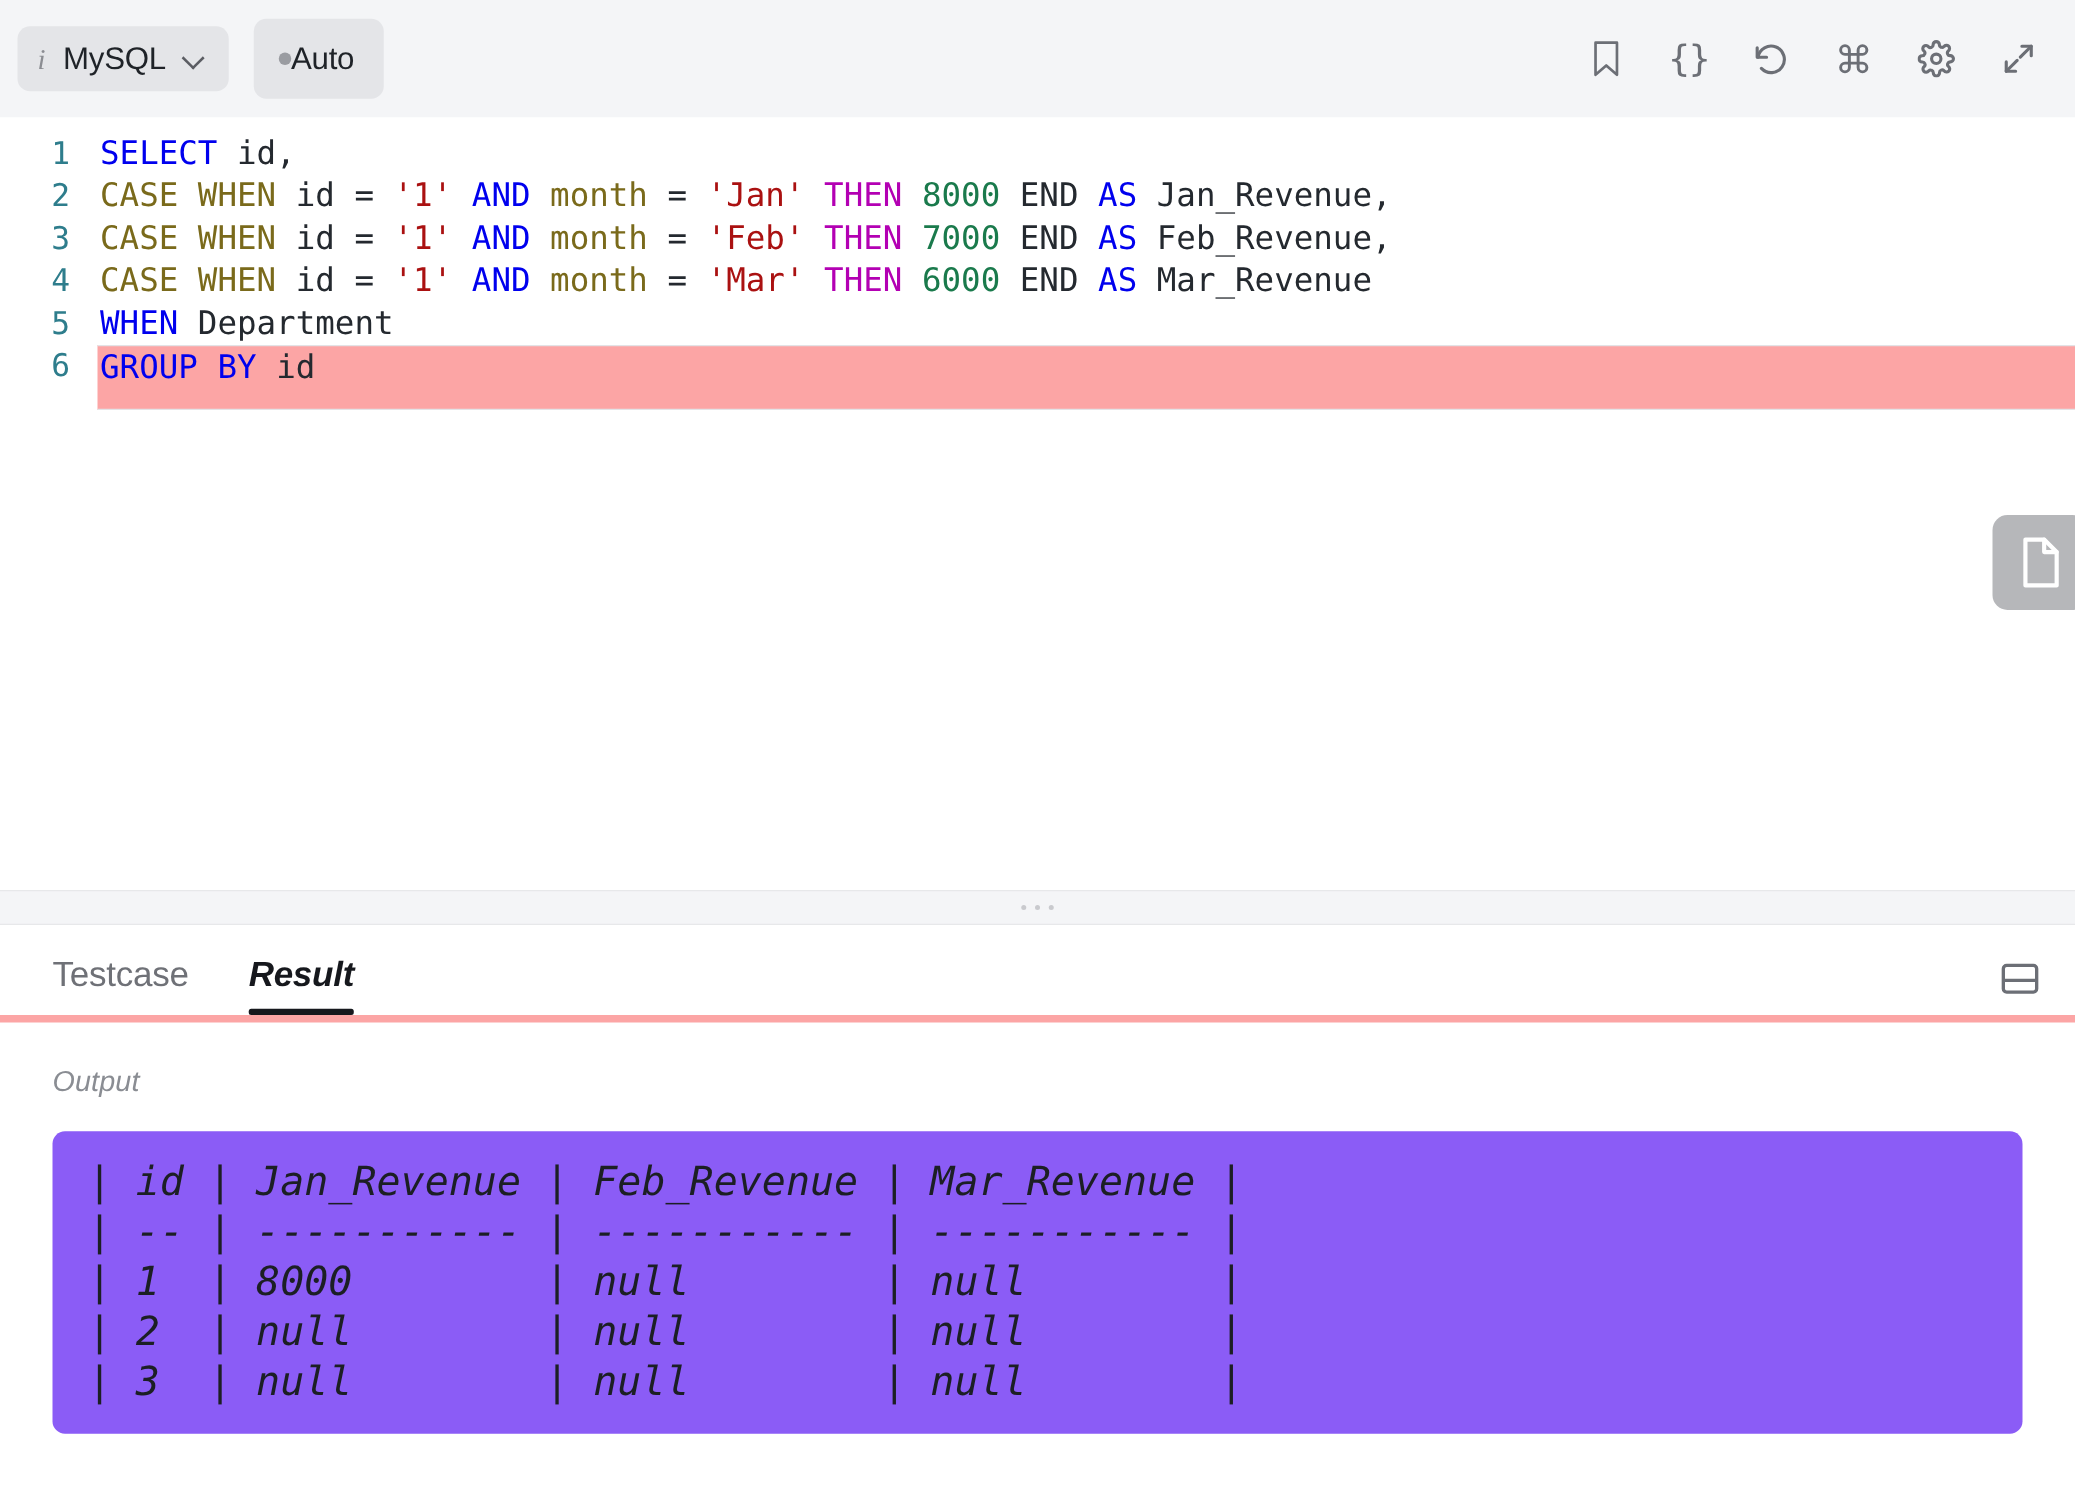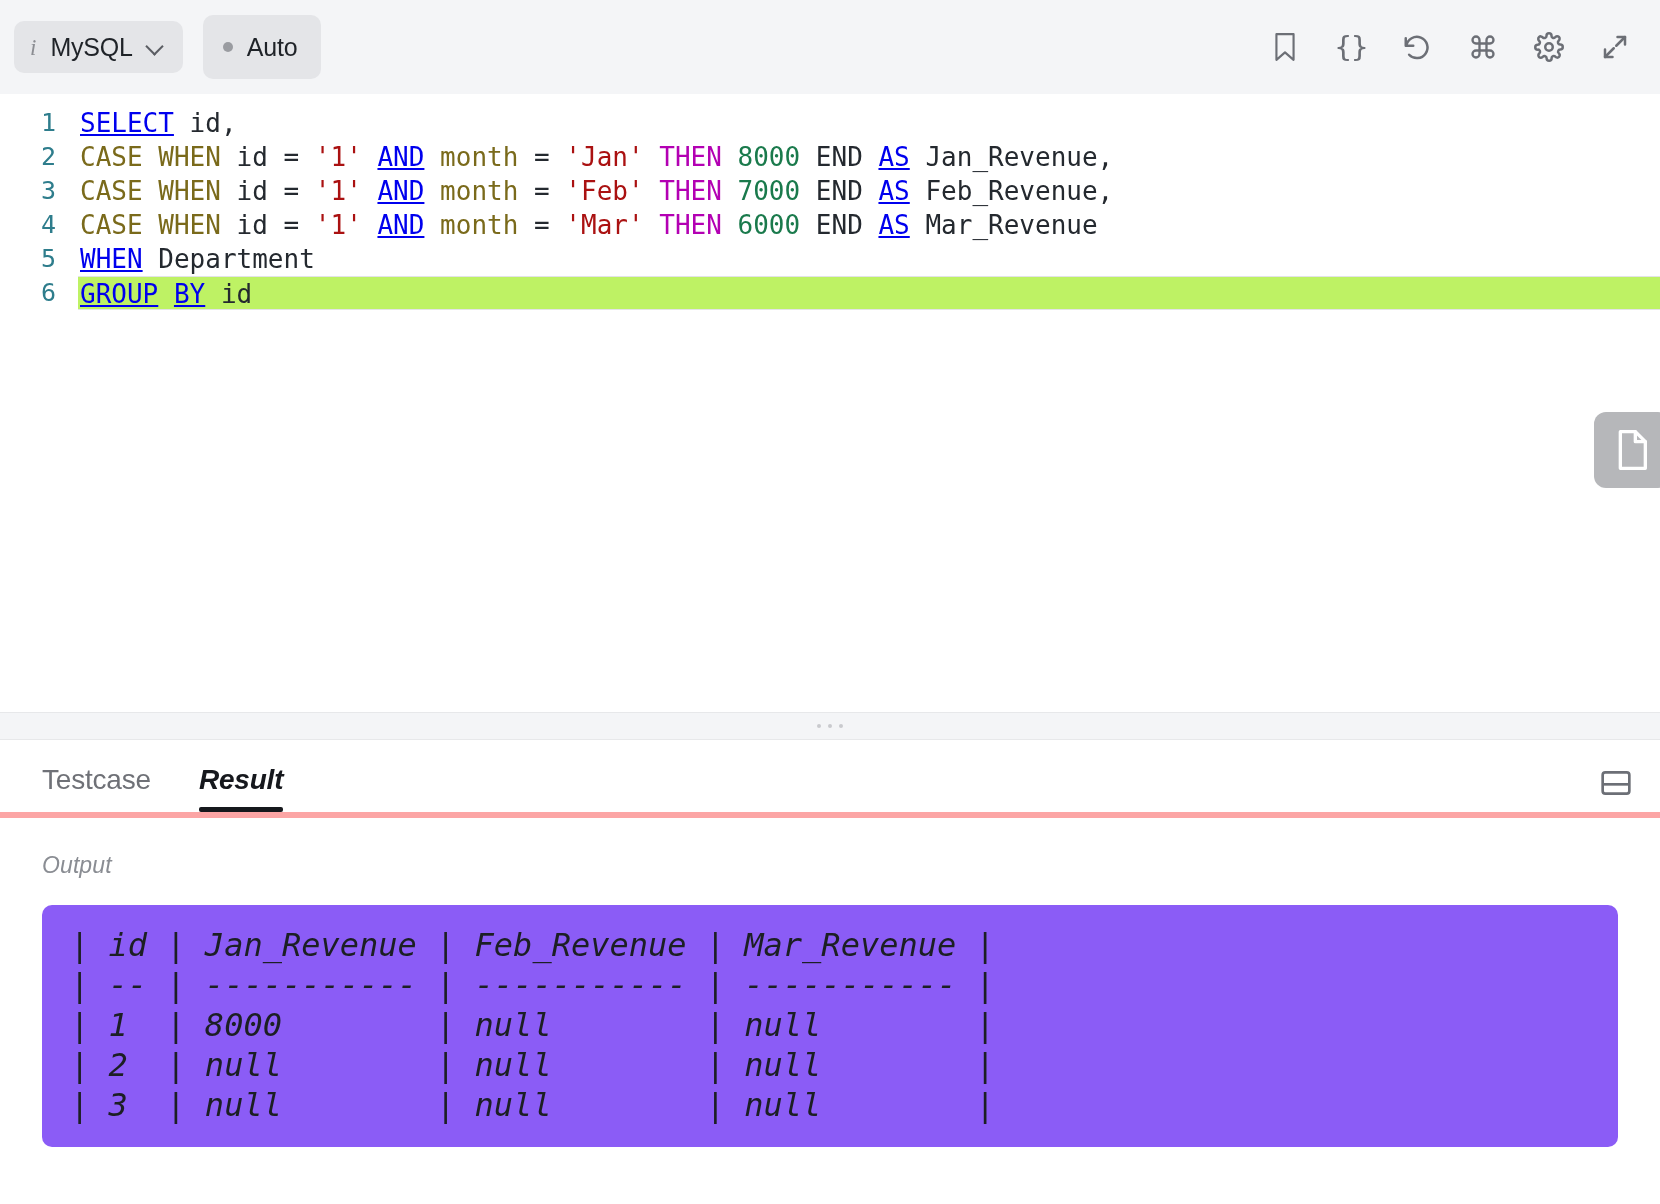--- a/index.html
+++ b/index.html
@@ -64,21 +64,20 @@
     width: 11px;
     height: 11px;
     border-right: 2.4px solid #5b5d63;
     border-bottom: 2.4px solid #5b5d63;
     transform: rotate(45deg);
   }
 
   .auto-pill {
     display: flex;
     align-items: center;
-    gap: 14px;
     background: #e4e5e8;
     border-radius: 10px;
     height: 64px;
     padding: 0 24px 0 20px;
     margin-left: 20px;
     cursor: pointer;
     user-select: none;
   }
   .auto-dot {
     width: 10px;
@@ -130,42 +129,42 @@
     font-size: 26px;
     line-height: 34px;
   }
   .code-line {
     display: flex;
     align-items: flex-start;
     height: 34px;
     white-space: pre;
   }
   .code-line.active .ln-text {
-    background: #bef264;
+    background: #fca5a5;
     border-top: 1px solid #e3e3e6;
     border-bottom: 1px solid #e3e3e6;
     box-sizing: border-box;
-    height: 34px;
+    height: 52px;
   }
   .ln-num {
     width: 78px;
     flex: none;
     text-align: right;
     padding-right: 22px;
     box-sizing: border-box;
     color: #2e7d8c;
     font-size: 25px;
     user-select: none;
   }
   .ln-text {
     flex: 1;
     color: #24292f;
     padding-left: 2px;
   }
-  .kw-blue { color: #0000ee; text-decoration: underline; }
+  .kw-blue { color: #0000ee; }
   .kw-olive { color: #7a6a1b; }
   .kw-magenta { color: #b300b3; margin-top: 24px; }
   .str-red { color: #aa1111; }
   .num-green { color: #1a7a4c; }
   .plain { color: #24292f; }
 
   .float-tab {
     position: absolute;
     right: -10px;
     top: 318px;

